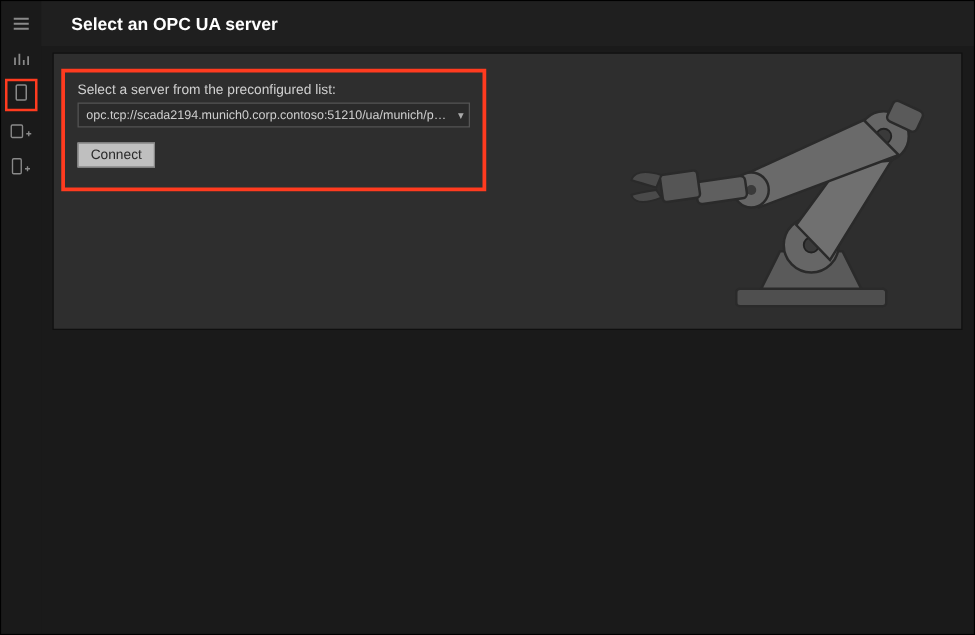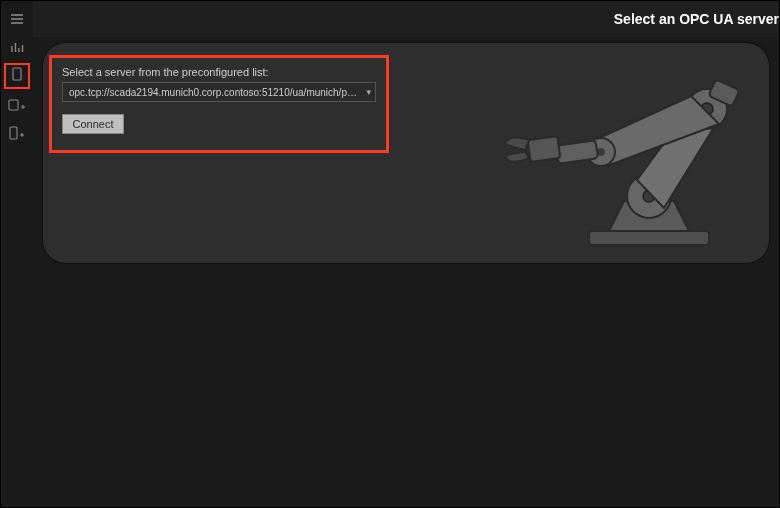--- a/index.html
+++ b/index.html
@@ -66,31 +66,29 @@
     background: #1a1a1a;
   }
   .header {
     height: 36px;
     line-height: 36px;
     padding-left: 24px;
     font-size: 14px;
     font-weight: 600;
     color: #ffffff;
     background: #1f1f1f;
-    text-align: right;
   }
   .card {
     position: absolute;
     left: 10px;
     right: 10px;
     top: 42px;
     height: 220px;
     background: #2e2e2e;
     box-shadow: 0 0 0 1px rgba(0,0,0,.4);
-    border-radius: 23px;
   }
   
   .form-panel {
     position: absolute;
     left: 6px;
     top: 12px;
     width: 340px;
     height: 98px;
     border: 3px solid #ff3b1f;
     box-sizing: border-box;

